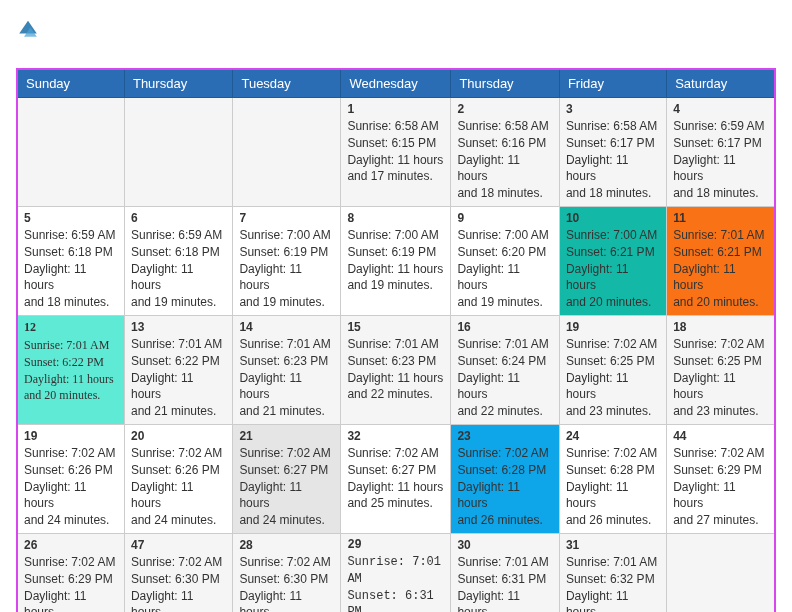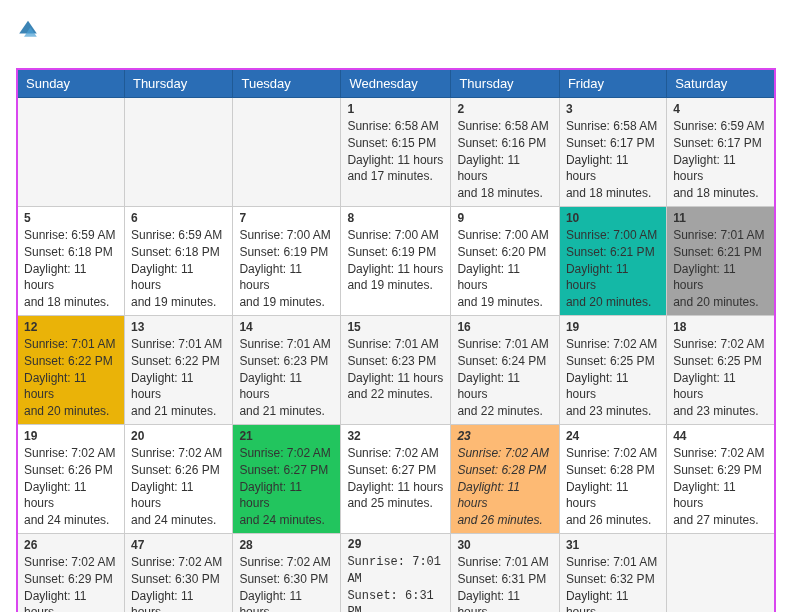--- a/index.html
+++ b/index.html
@@ -190,30 +190,30 @@
 Daylight: 11 hours
 and 19 minutes.</div>
         </td>
         <td style="background: #14b8a6;">
           <span class="day-number">10</span>
           <div class="day-info" style="white-space: pre-line;">Sunrise: 7:00 AM
 Sunset: 6:21 PM
 Daylight: 11 hours
 and 20 minutes.</div>
         </td>
-        <td style="background: #a3a3a3;">
+        <td style="background: #f97316;">
           <span class="day-number">11</span>
           <div class="day-info" style="white-space: pre-line;">Sunrise: 7:01 AM
 Sunset: 6:21 PM
 Daylight: 11 hours
 and 20 minutes.</div>
         </td>
       </tr>
       <tr>
-        <td style="background: #eab308;">
+        <td style="background: #5eead4; font-family: Liberation Serif, serif;">
           <span class="day-number">12</span>
           <div class="day-info" style="white-space: pre-line;">Sunrise: 7:01 AM
 Sunset: 6:22 PM
 Daylight: 11 hours
 and 20 minutes.</div>
         </td>
         <td style="background: rgb(245, 245, 245);">
           <span class="day-number">13</span>
           <div class="day-info" style="white-space: pre-line;">Sunrise: 7:01 AM
 Sunset: 6:22 PM
@@ -264,35 +264,35 @@
 Daylight: 11 hours
 and 24 minutes.</div>
         </td>
         <td style="background: rgb(255, 255, 255);">
           <span class="day-number">20</span>
           <div class="day-info" style="white-space: pre-line;">Sunrise: 7:02 AM
 Sunset: 6:26 PM
 Daylight: 11 hours
 and 24 minutes.</div>
         </td>
-        <td style="background: #22c55e;">
+        <td style="background: #e5e5e5;">
           <span class="day-number">21</span>
           <div class="day-info" style="white-space: pre-line;">Sunrise: 7:02 AM
 Sunset: 6:27 PM
 Daylight: 11 hours
 and 24 minutes.</div>
         </td>
         <td style="background: rgb(255, 255, 255);">
           <span class="day-number">32</span>
           <div class="day-info" style="white-space: pre-line;">Sunrise: 7:02 AM
 Sunset: 6:27 PM
 Daylight: 11 hours
 and 25 minutes.</div>
         </td>
-        <td style="background: #fdba74; font-style: italic;">
+        <td style="background: #0ea5e9;">
           <span class="day-number">23</span>
           <div class="day-info" style="white-space: pre-line;">Sunrise: 7:02 AM
 Sunset: 6:28 PM
 Daylight: 11 hours
 and 26 minutes.</div>
         </td>
         <td style="background: rgb(255, 255, 255);">
           <span class="day-number">24</span>
           <div class="day-info" style="white-space: pre-line;">Sunrise: 7:02 AM
 Sunset: 6:28 PM

